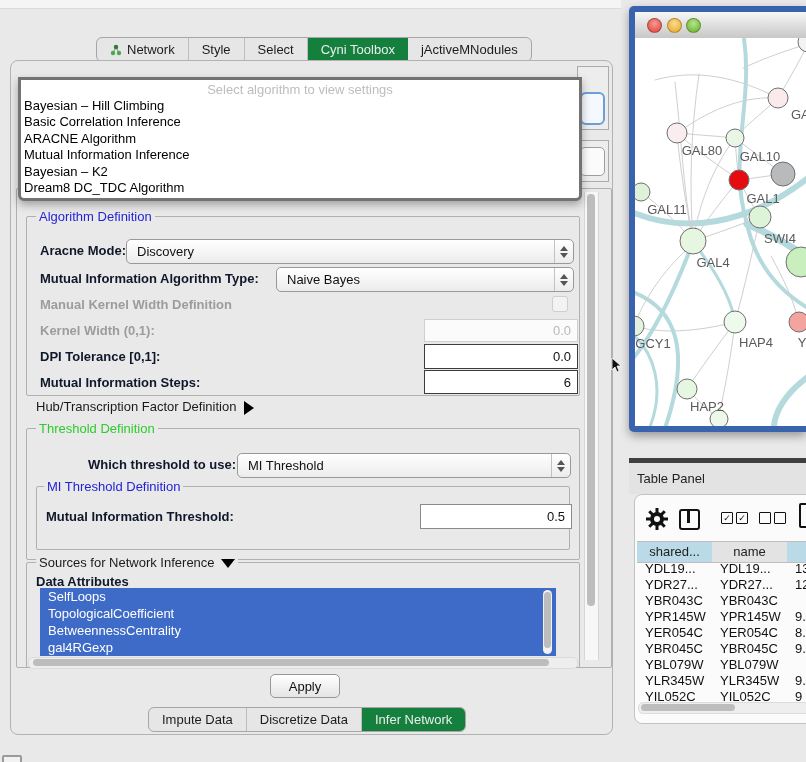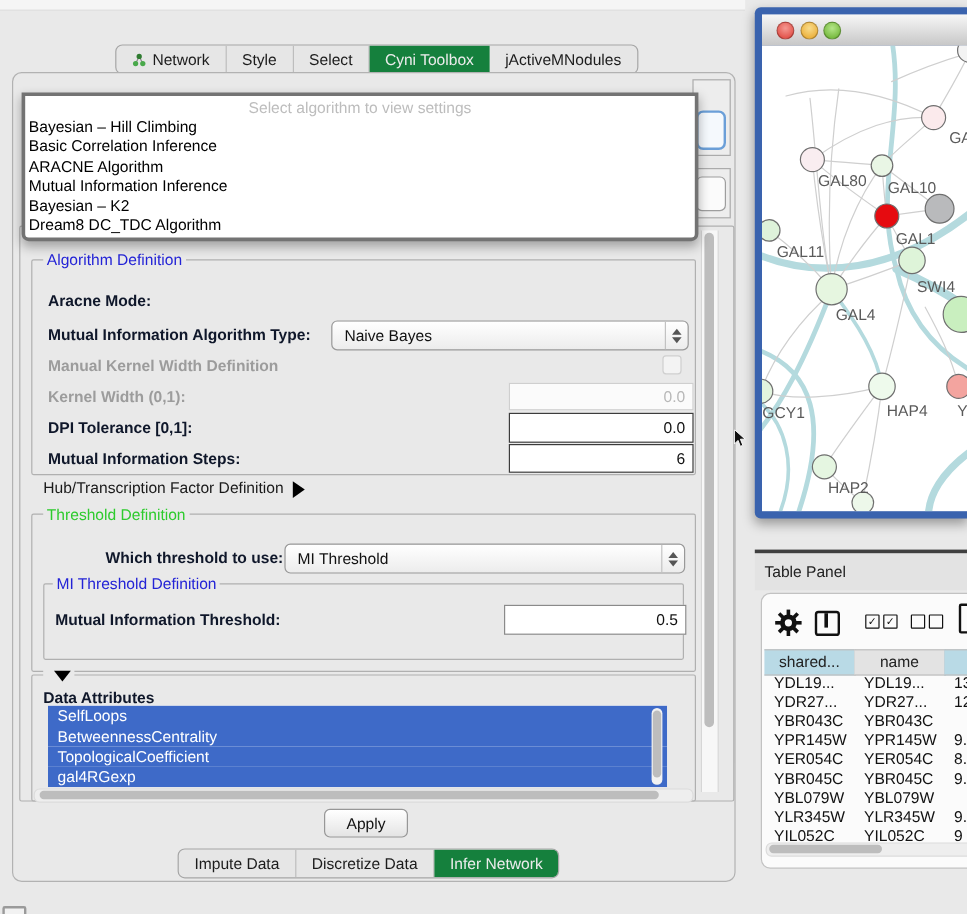--- a/index.html
+++ b/index.html
@@ -61,21 +61,21 @@
   
   .net-window{left:629px;top:6px;width:177px;height:426px;background:#3a63ae;border-radius:5px 0 0 5px;box-shadow:0 4px 10px rgba(0,0,0,.35);}
   .net-titlebar{left:6px;top:6px;width:171px;height:26px;background:linear-gradient(#f7f7f7,#c7c7c7);border-bottom:1px solid #9a9a9a;}
   .light{width:13px;height:13px;border-radius:50%;border:1px solid rgba(0,0,0,.25);}
   .light.red{background:radial-gradient(circle at 50% 35%, #f59a93, #dd3e36);}
   .light.yellow{background:radial-gradient(circle at 50% 35%, #f8dc8c, #e8a426);}
   .light.green{background:radial-gradient(circle at 50% 35%, #b5e68a, #64ad29);}
   .net-canvas{left:6px;top:32px;width:171px;height:388px;background:#ffffff;overflow:hidden;}
   .net-canvas svg text{font-family:"Liberation Sans",sans-serif;font-size:13px;fill:#5a5a5a;}
   
-  .tp-header{left:629px;top:458px;width:177px;height:31px;background:#e3e3e3;border-top:3px solid #404040;}
+  .tp-header{left:629px;top:458px;width:177px;height:31px;background:#e3e3e3;border-top:5px solid #404040;}
   .tp-title{left:8px;top:8px;font-size:13px;color:#222;}
   .table-box{left:634px;top:494px;width:180px;height:228px;background:#fbfbfb;border:1px solid #c2c2c2;border-radius:8px;}
   .tb-cell{position:absolute;height:20px;line-height:20px;font-size:13px;text-align:center;border-right:1px solid #bfbfbf;border-top:1px solid #bfbfbf;border-bottom:1px solid #bfbfbf;color:#222;overflow:hidden;white-space:nowrap;}
   .tb-cell.hl{background:#b9dae6;}
   .tb-cell.plain{background:#e3e3e3;}
   .tb-row{position:absolute;left:2px;width:178px;height:16px;}
   .tb-val{position:absolute;top:0;height:16px;line-height:16px;font-size:13px;color:#111;white-space:nowrap;overflow:hidden;}
   
   .ico-split{width:17px;height:17px;border:2.5px solid #111;border-radius:3px;position:relative;}
   .ico-split::after{content:"";position:absolute;left:6px;top:0;width:2.5px;height:12px;background:#111;}
@@ -140,20 +140,27 @@
   <div class="abs gb-label" style="left:26px;top:181px;">Cyni Algorithm Settings</div>
 
   <div class="abs settings-track" style="left:584px;top:192px;width:13px;height:468px;">
     <div class="thumb abs" style="left:2px;top:2px;width:8px;height:412px;"></div>
   </div>
 
   <div class="abs gbox" style="left:26px;top:216px;width:552px;height:178px;"></div>
   <div class="abs gb-label blue" style="left:36px;top:209px;">Algorithm Definition</div>
 
   <div class="abs lab bold" style="left:40px;top:243px;">Aracne Mode:</div>
+  <div class="abs combo" style="left:126px;top:239px;width:446px;height:23px;">
+    <div class="combo-text">Discovery</div>
+    <div class="combo-step">
+        <span class="tri-up"></span>
+        <span class="tri-dn"></span>
+      </div>
+  </div>
 
   <div class="abs lab bold" style="left:40px;top:271px;">Mutual Information Algorithm Type:</div>
   <div class="abs combo" style="left:276px;top:267px;width:296px;height:23px;">
     <div class="combo-text">Naive Bayes</div>
     <div class="combo-step">
         <span class="tri-up"></span>
         <span class="tri-dn"></span>
       </div>
   </div>
 
@@ -185,28 +192,28 @@
       </div>
   </div>
 
   <div class="abs gbox" style="left:36px;top:486px;width:532px;height:62px;"></div>
   <div class="abs gb-label blue" style="left:44px;top:479px;">MI Threshold Definition</div>
   <div class="abs lab bold" style="left:46px;top:509px;">Mutual Information Threshold:</div>
   <div class="abs field" style="left:420px;top:504px;width:144px;height:23px;">0.5</div>
 
   <div class="abs gbox" style="left:26px;top:562px;width:552px;height:104px;"></div>
   <div class="abs gb-label" style="left:36px;top:555px;">
-    <span class="arrow-down"></span>
+    <span>Sources for Network Inference</span><span class="arrow-down"></span>
   </div>
   <div class="abs lab bold" style="left:36px;top:574px;">Data Attributes</div>
 
   <div class="abs attr-list" style="left:40px;top:588px;width:516px;height:68px;overflow:hidden;">
       <div class="attr-item">SelfLoops</div>
+      <div class="attr-item">TopologicalCoefficient</div>
       <div class="attr-item">BetweennessCentrality</div>
-      <div class="attr-item">TopologicalCoefficient</div>
       <div class="attr-item">gal4RGexp</div>
     </div>
   <div class="abs vtrack" style="left:543px;top:590px;width:9px;height:64px;">
     <div class="thumb abs" style="left:1px;top:2px;width:7px;height:56px;"></div>
   </div>
   <div class="abs htrack" style="left:28px;top:657px;width:548px;height:10px;">
     <div class="thumb abs" style="left:4px;top:1px;width:516px;height:7px;"></div>
   </div>
 
   <div class="abs btn" style="left:270px;top:674px;width:68px;height:22px;">Apply</div>

